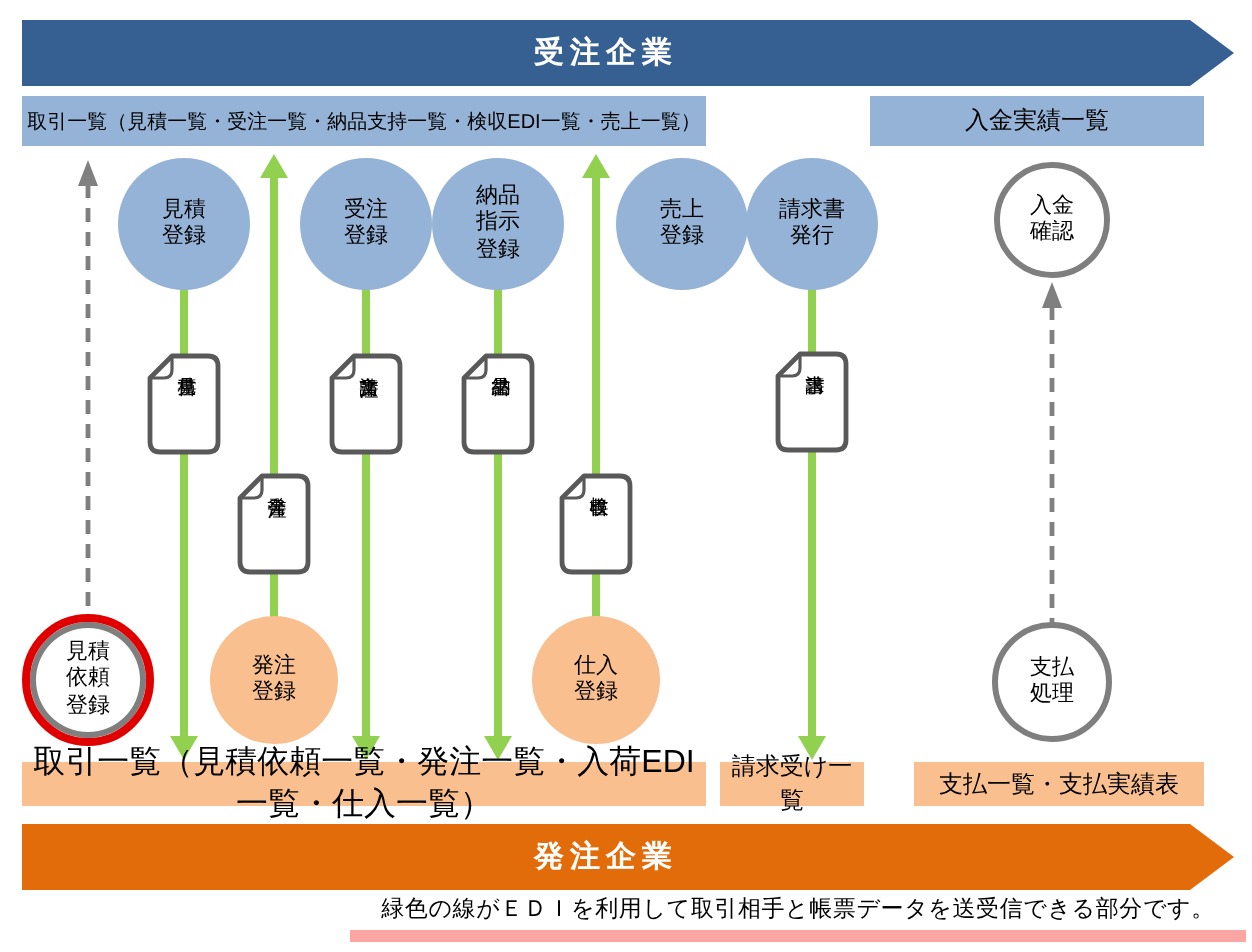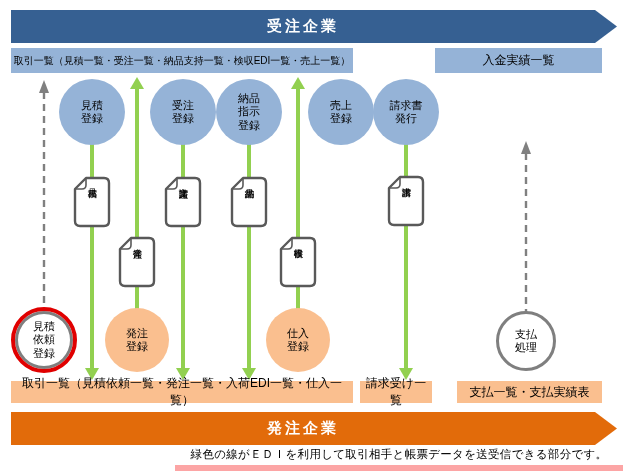--- a/index.html
+++ b/index.html
@@ -17,21 +17,21 @@
   }
   .banner.top{top:10px;background:#366092;}
   .banner.bottom{top:412px;background:#E26B0A;}
   .box{
     position:absolute;z-index:2;display:flex;align-items:center;justify-content:center;
     text-align:center;box-sizing:border-box;
   }
   .box.blue{background:#95B3D7;top:48px;height:25px;font-size:12px;}
   .box.orange{background:#FABF8F;top:381px;height:22px;font-size:12px;}
   .box.small{font-size:10px;}
-  .box.med{font-size:12px;}
+  .box.med{font-size:16px;}
   .circle{
     position:absolute;z-index:3;border-radius:50%;
     display:flex;align-items:center;justify-content:center;
     text-align:center;font-size:11px;line-height:1.2;white-space:pre-line;
     box-sizing:border-box;
   }
   .circle.blue{background:#95B3D7;width:66px;height:66px;top:79px;}
   .circle.orange{background:#FABF8F;width:64px;height:64px;top:308px;}
   .circle.outline{background:#fff;border:3px solid #7F7F7F;}
   .circle.redring{
@@ -138,20 +138,24 @@
 登録</span>
   </div>
   <div class="circle blue" style="left:308px;">
     <span>売上
 登録</span>
   </div>
   <div class="circle blue" style="left:373px;">
     <span>請求書
 発行</span>
   </div>
+  <div class="circle outline" style="left:497px;top:81px;width:58px;height:58px;">
+    <span>入金
+確認</span>
+  </div>
 
   <div class="circle redring" style="left:11px;">
     <span>見積
 依頼
 登録</span>
   </div>
   <div class="circle orange" style="left:105px;">
     <span>発注
 登録</span>
   </div>

